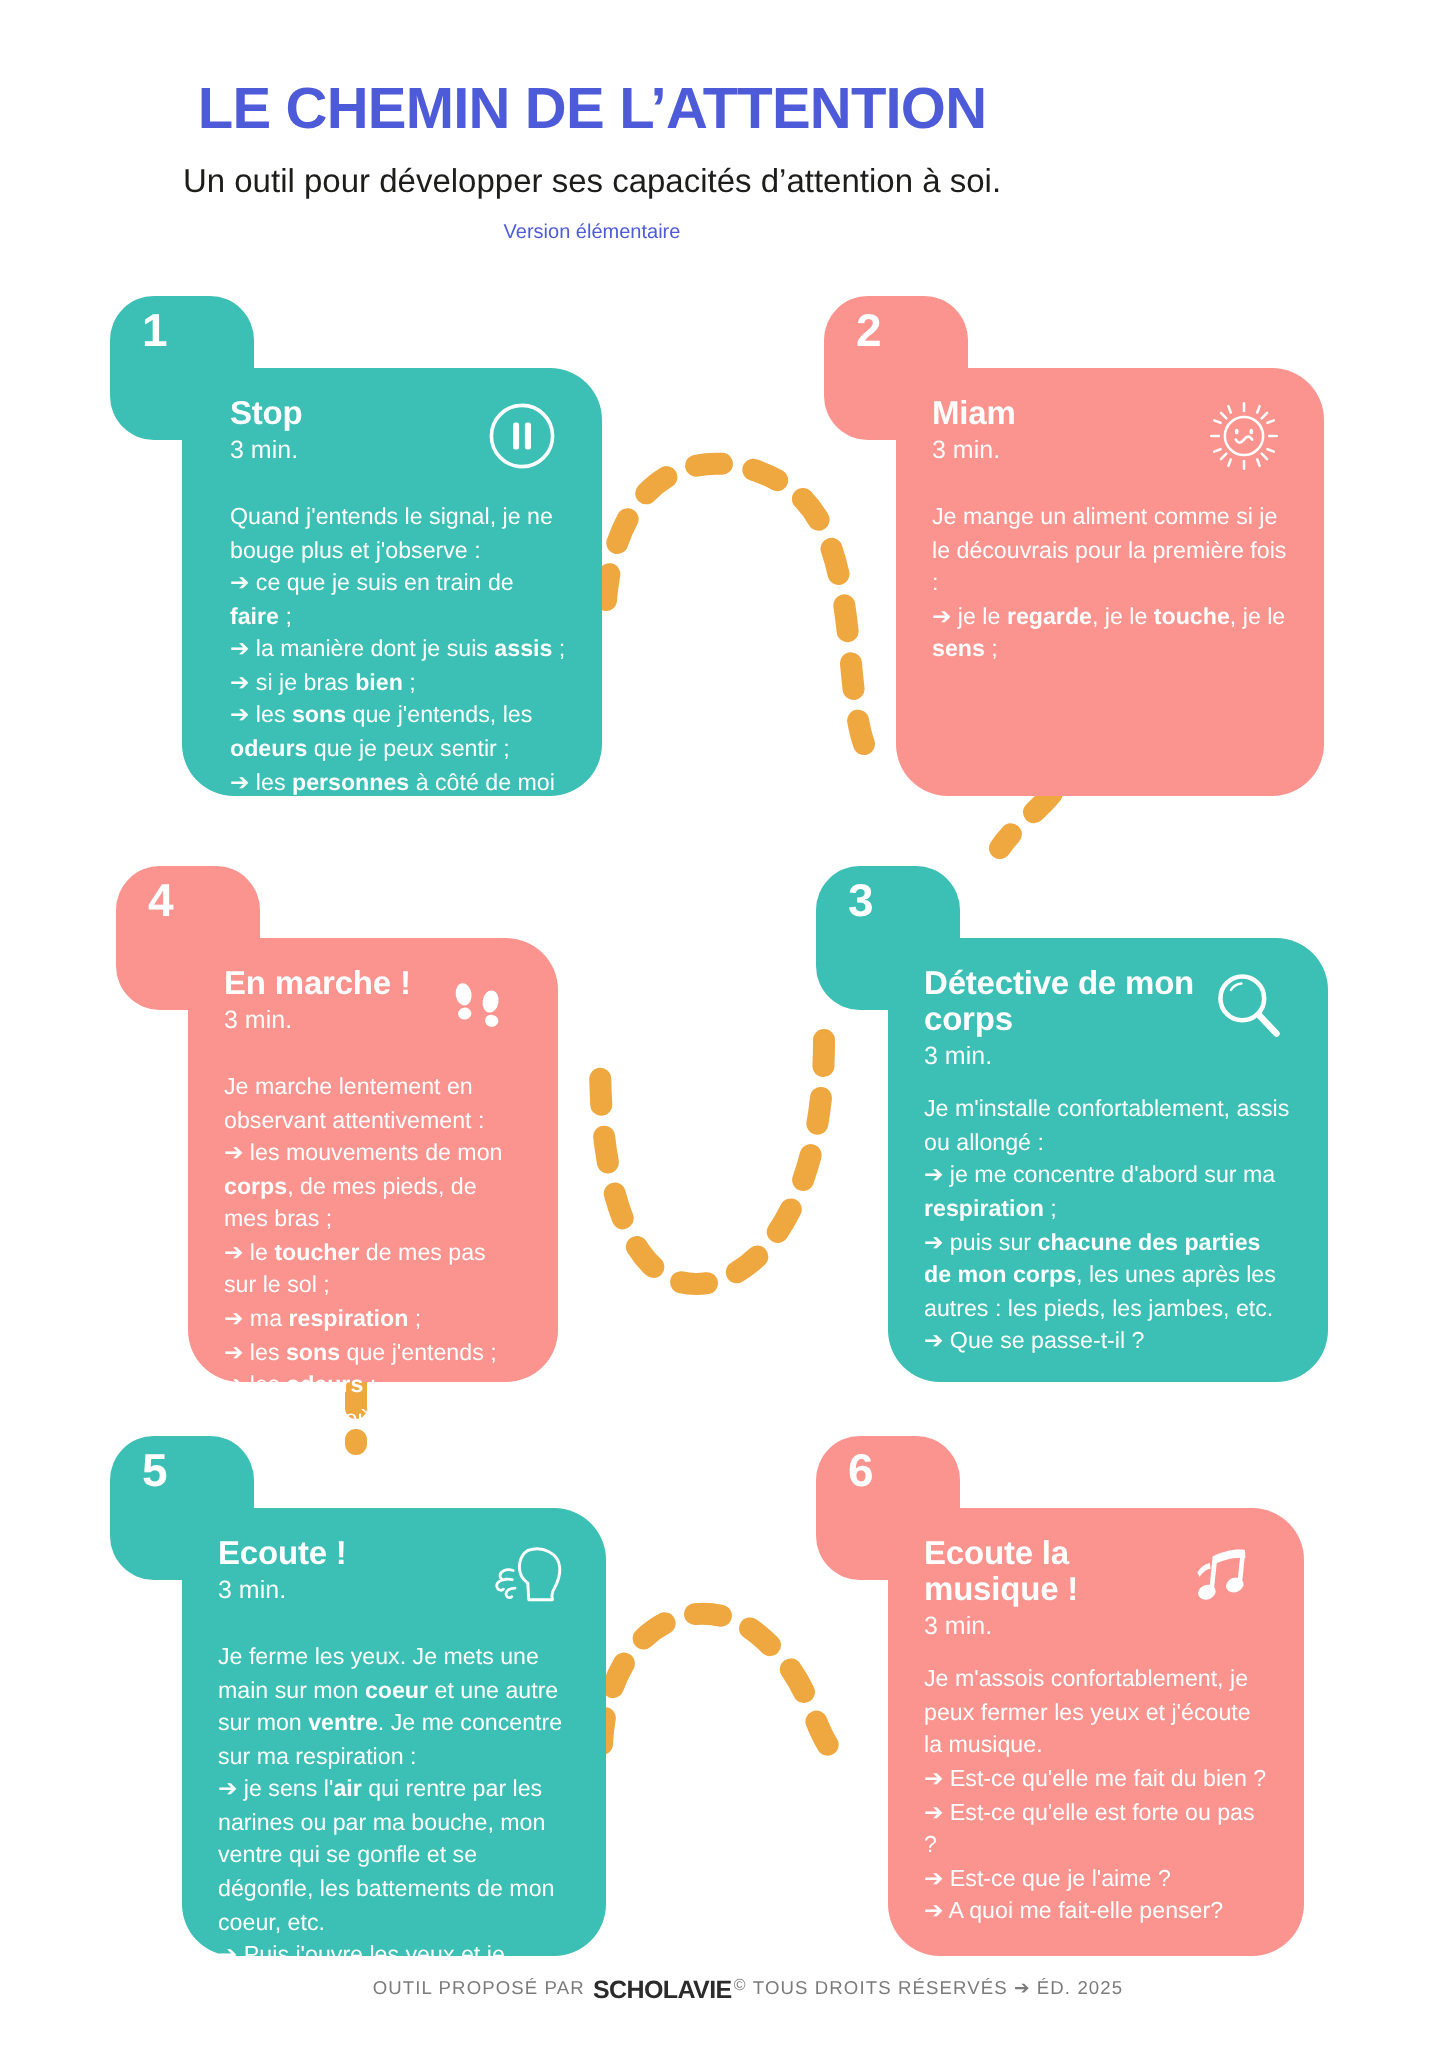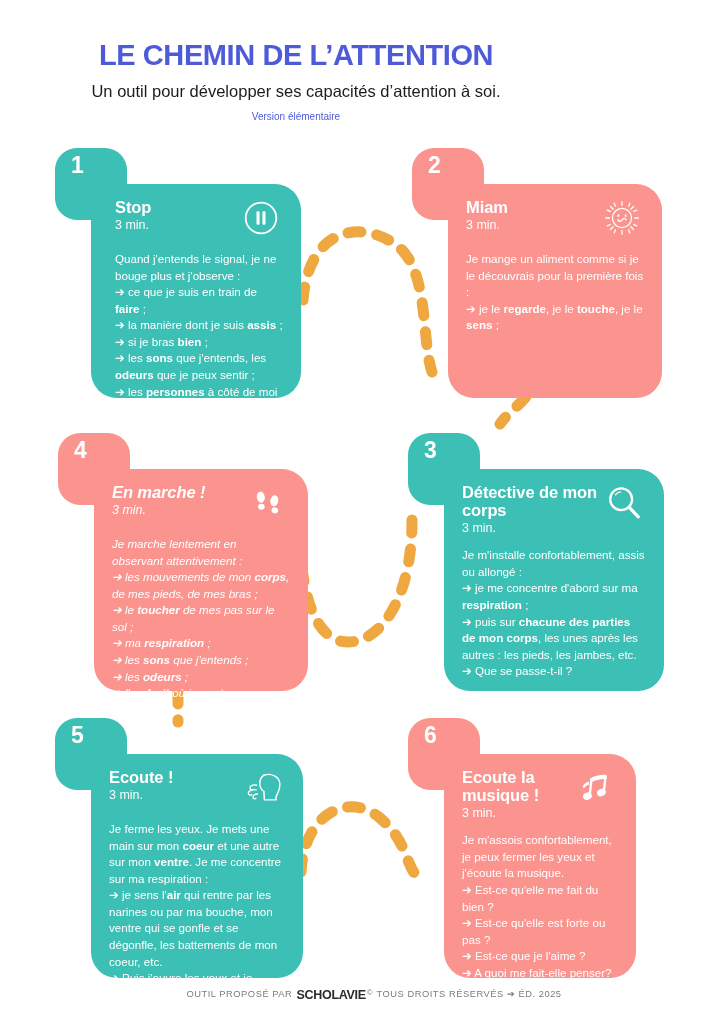--- a/index.html
+++ b/index.html
@@ -128,25 +128,25 @@
   .card-text b { font-weight: bold; }
 
   
   .card.c1 { left: 55px;  top: 148px; width: 246px; }
   .card.c1 .card-body { width: 210px; height: 214px; }
   .card.c2 { left: 412px; top: 148px; width: 250px; }
   .card.c2 .card-body { width: 214px; height: 214px; }
   .card.c3 { left: 408px; top: 433px; width: 256px; }
   .card.c3 .card-body { width: 220px; height: 222px; }
   .card.c4 { left: 58px;  top: 433px; width: 250px; }
-  .card.c4 .card-body { width: 214px; height: 222px; font-style: italic; }
+  .card.c4 .card-body { width: 185px; height: 222px; }
   .card.c5 { left: 55px;  top: 718px; width: 248px; }
   .card.c5 .card-body { width: 212px; height: 224px; }
   .card.c6 { left: 408px; top: 718px; width: 252px; }
-  .card.c6 .card-body { width: 192px; height: 224px; }
+  .card.c6 .card-body { width: 208px; height: 224px; }
 
   
   #footer {
     position: absolute;
     left: 12px;
     bottom: 22px;
     width: 724px;
     text-align: center;
     font-size: 9.3px;
     letter-spacing: 0.55px;

